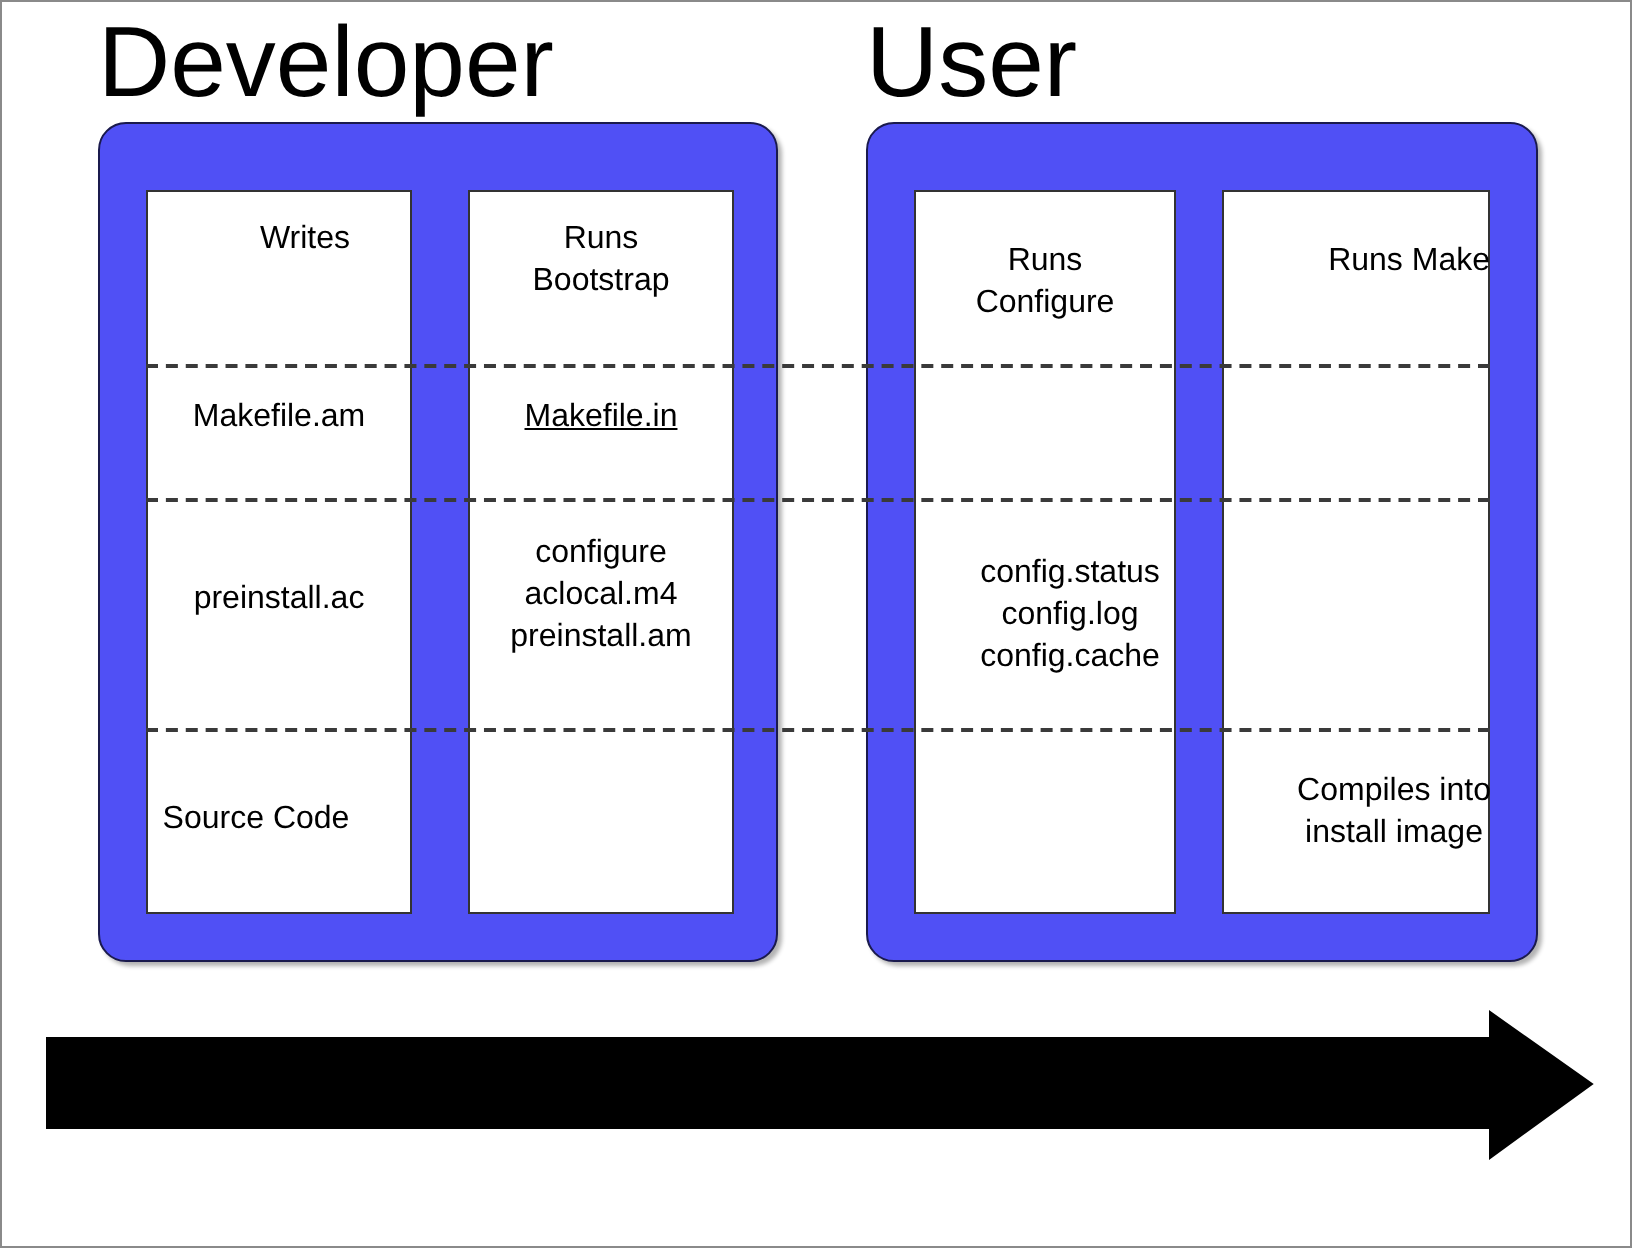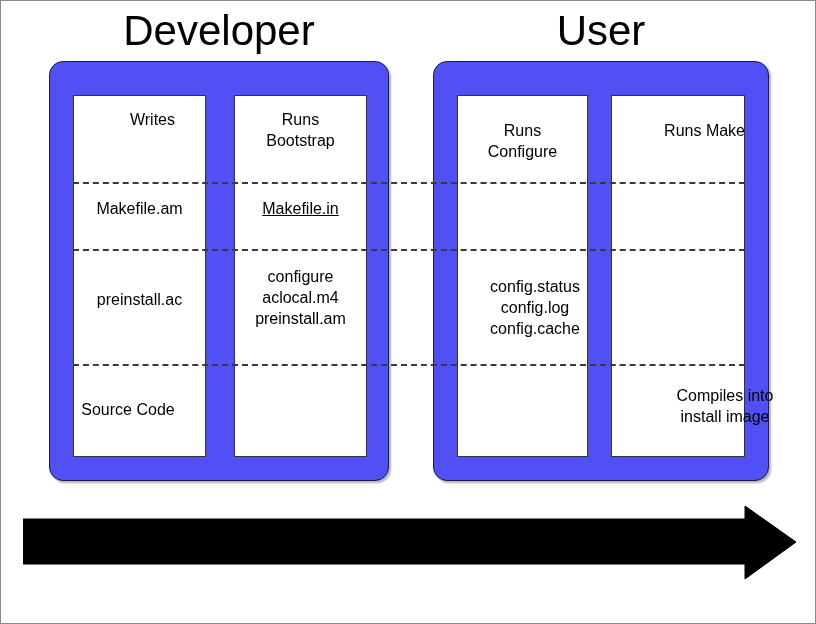--- a/index.html
+++ b/index.html
@@ -16,24 +16,24 @@
     height: 624px;
     background: #ffffff;
     border: 1px solid #8a8a8a;
     box-sizing: border-box;
     overflow: hidden;
   }
 
   
   .section-title {
     position: absolute;
-    font-size: 42px;
+    font-size: 50px;
     line-height: 44px;
     color: #000000;
-    text-align: center;
+    text-align: left;
     white-space: nowrap;
     font-weight: 400;
   }
   #title-developer { left: 48px;  top: 8px;  width: 340px; }
   #title-user      { left: 432px; top: 8px;  width: 336px; }
 
   
   .group-panel {
     position: absolute;
     background: #5050f5;
@@ -90,21 +90,21 @@
   #txt-bootstrap-r1     { left: 233px; top: 197px; width: 133px; text-decoration: underline; }
   #txt-bootstrap-r2     { left: 233px; top: 265px; width: 133px; }
 
   
   #txt-configure-action { left: 456px; top: 119px; width: 131px; }
   #txt-configure-r1     { left: 456px; top: 208px; width: 131px; }
   #txt-configure-r2     { left: 456px; top: 275px; width: 156px; }
 
   
   #txt-make-action      { left: 610px; top: 119px; width: 134px; text-align: right; }
-  #txt-make-r3          { left: 612px; top: 384px; width: 144px; padding-left: 40px; }
+  #txt-make-r3          { left: 584px; top: 384px; width: 144px; padding-left: 40px; }
 
   
   #flow-arrow {
     position: absolute;
     left: 22px;
     top: 500px;
     width: 778px;
     height: 82px;
   }
 </style>

